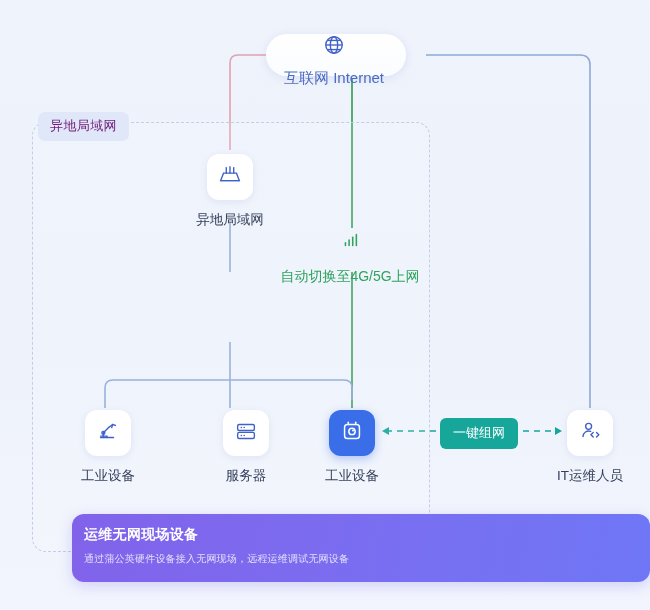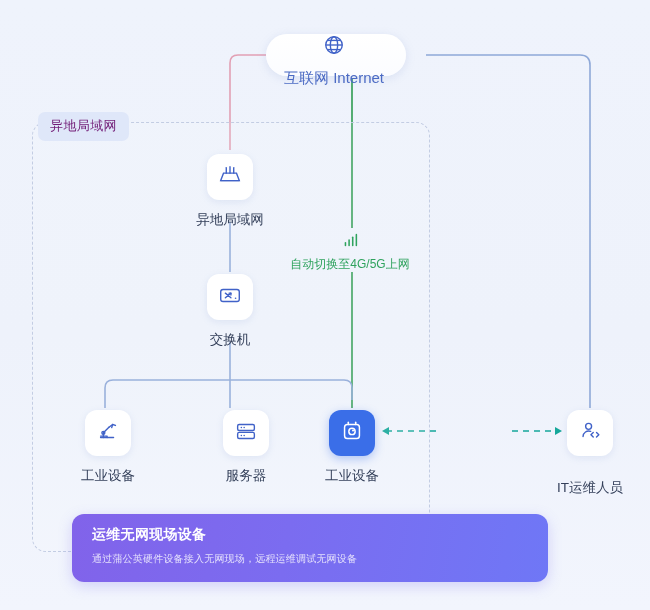--- a/index.html
+++ b/index.html
@@ -107,22 +107,22 @@
     position: absolute;
     left: 350px;
     top: 231px;
     width: 0;
     display: flex;
     flex-direction: column;
     align-items: center;
   }
   .note-4g .ico { line-height: 0; }
   .note-4g .txt {
-    margin-top: 5px;
-    font-size: 12px;
+    margin-top: 17px;
+    font-size: 14px;
     color: #2fa35e;
     white-space: nowrap;
   }
 
   
   .onekey-pill {
     position: absolute;
     left: 440px;
     top: 418px;
     padding: 6px 13px 7px 13px;
@@ -131,27 +131,27 @@
     color: #ffffff;
     font-size: 13px;
     white-space: nowrap;
   }
 
   
   .banner {
     position: absolute;
     left: 72px;
     top: 514px;
-    width: 476px;
+    width: 578px;
     height: 68px;
     border-radius: 12px;
     background: linear-gradient(100deg, #8163ea 0%, #7b6cf0 45%, #6f77f6 100%);
     box-shadow: 0 4px 14px rgba(116,105,235,0.26);
     box-sizing: border-box;
-    padding: 12px 0 0 20px;
+    padding: 12px 0 0 12px;
   }
   .banner .b-title {
     color: #ffffff;
     font-size: 14px;
     font-weight: bold;
     letter-spacing: 0.3px;
   }
   .banner .b-sub {
     margin-top: 8px;
     color: #e4e0fc;
@@ -213,33 +213,20 @@
           <line x1="4" y1="20" x2="24" y2="20"></line>
           <line x1="10" y1="12" x2="10" y2="6"></line>
           <line x1="14" y1="12" x2="14" y2="5"></line>
           <line x1="18" y1="12" x2="18" y2="6"></line>
         </svg>
       </span>
     </div>
     <div class="caption">异地局域网</div>
   </div>
 
-  <div class="node" style="left:230px; top:274px;">
-    <div class="tile">
-      <span>
-        <svg width="26" height="26" viewBox="0 0 28 28" fill="none" stroke="#4062c8" stroke-width="1.5" stroke-linecap="round">
-          <rect x="4" y="8" width="20" height="13" rx="2.5"></rect>
-          <path d="M9 12 L15 17 M15 12 L9 17"></path>
-          <path d="M15 12 l0 2 M15 12 l-2 0"></path>
-          <circle cx="20" cy="17.5" r="0.9" fill="#4062c8" stroke="none"></circle>
-        </svg>
-      </span>
-    </div>
-    <div class="caption">交换机</div>
-  </div>
 
   <div class="note-4g">
     <span class="ico">
       <svg width="20" height="20" viewBox="0 0 22 22" fill="none" stroke="#2fa35e" stroke-width="1.7" stroke-linecap="round">
         <line x1="6" y1="16" x2="6" y2="13"></line>
         <line x1="10" y1="16" x2="10" y2="10"></line>
         <line x1="14" y1="16" x2="14" y2="7"></line>
         <line x1="18" y1="16" x2="18" y2="4"></line>
       </svg>
     </span>
@@ -287,33 +274,34 @@
           <circle cx="14" cy="14.5" r="3.4"></circle>
           <circle cx="15.1" cy="13.4" r="1.1" fill="#ffffff" stroke="none"></circle>
           <line x1="10" y1="7" x2="10" y2="4.5"></line>
           <line x1="18" y1="7" x2="18" y2="4.5"></line>
         </svg>
       </span>
     </div>
     <div class="caption">工业设备</div>
   </div>
 
-  <div class="node" style="left:590px; top:410px;gap:12px;">
+  <div class="node" style="left:590px; top:410px;">
     <div class="tile">
       <span>
         <svg width="26" height="26" viewBox="0 0 28 28" fill="none" stroke="#4062c8" stroke-width="1.5" stroke-linecap="round" stroke-linejoin="round">
           <circle cx="12.5" cy="9" r="3.2"></circle>
           <path d="M6.5 20 a6 6 0 0 1 8.2 -5.6"></path>
           <path d="M17.5 15.5 L15 18 L17.5 20.5"></path>
           <path d="M21 15.5 L23.5 18 L21 20.5"></path>
         </svg>
       </span>
     </div>
     <div class="caption">IT运维人员</div>
   </div>
 
+  <div class="onekey-pill">一键组网</div>
 
   <div class="banner">
     <div class="b-title">运维无网现场设备</div>
     <div class="b-sub">通过蒲公英硬件设备接入无网现场，远程运维调试无网设备</div>
   </div>
 
 </div>
 
 </body></html>

